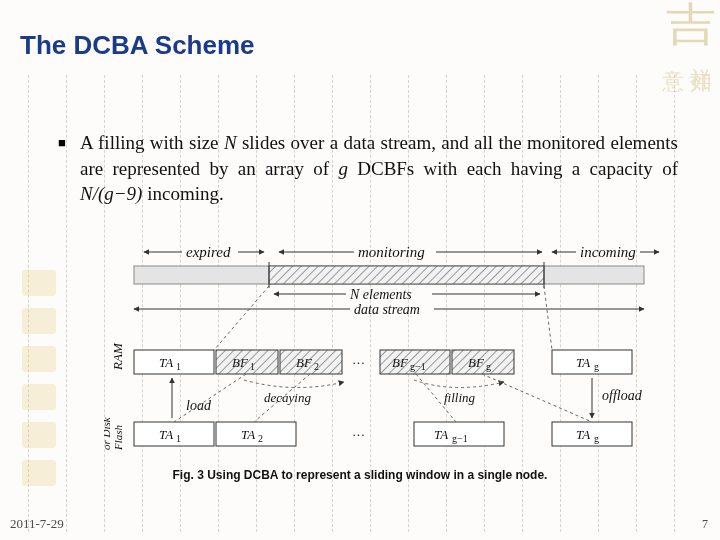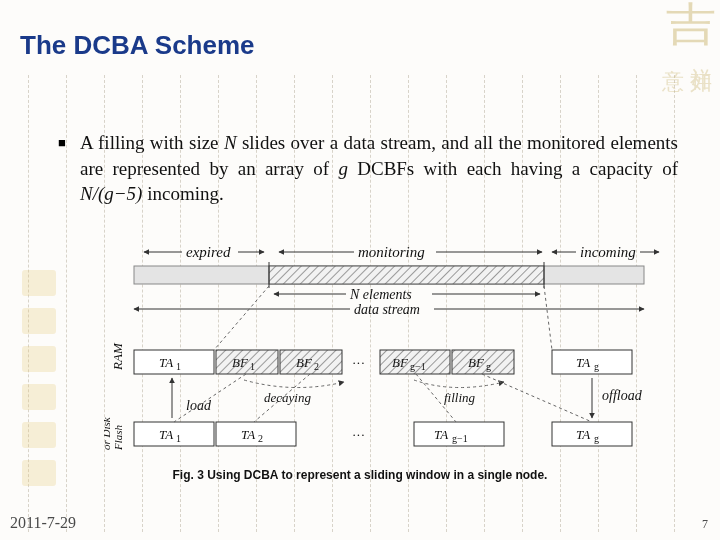--- a/index.html
+++ b/index.html
@@ -83,21 +83,21 @@
     text-align: center;
     font-family: Arial, sans-serif;
     font-size: 12px;
     font-weight: bold;
     color: #111;
   }
   .date {
     position: absolute;
     left: 10px; bottom: 8px;
     font-family: "Comic Sans MS", cursive;
-    font-size: 16px;
+    font-size: 13px;
     color: #4a4a4a;
   }
   .pageno {
     position: absolute;
     right: 12px; bottom: 8px;
     font-family: "Comic Sans MS", cursive;
     font-size: 12px;
     color: #4a4a4a;
   }
   
@@ -143,21 +143,21 @@
 <div class="corner">
   <span class="big">吉</span>
   <span class="col">祥如</span>
   <span class="col2">意</span>
 </div>
 
 <div class="title">The DCBA Scheme</div>
 
 <div class="body-text">
   <span class="bullet">■</span>
-  <span>A filling with size </span><em>N</em><span> slides over a data stream, and all the monitored elements are represented by an array of </span><em>g</em><span> DCBFs with each having a capacity of </span><em>N/(g−5)</em><span> incoming.</span>
+  <span>A filling with size </span><em>N</em><span> slides over a data stream, and all the monitored elements are represented by an array of </span><em>g</em><span> DCBFs with each having a capacity of </span><em>N/(g−9)</em><span> incoming.</span>
 </div>
 
 <div class="seals">
   <div class="seal"></div>
     <div class="seal"></div>
     <div class="seal"></div>
   <div class="seal"></div>
     <div class="seal"></div>
     <div class="seal"></div>
 </div>

